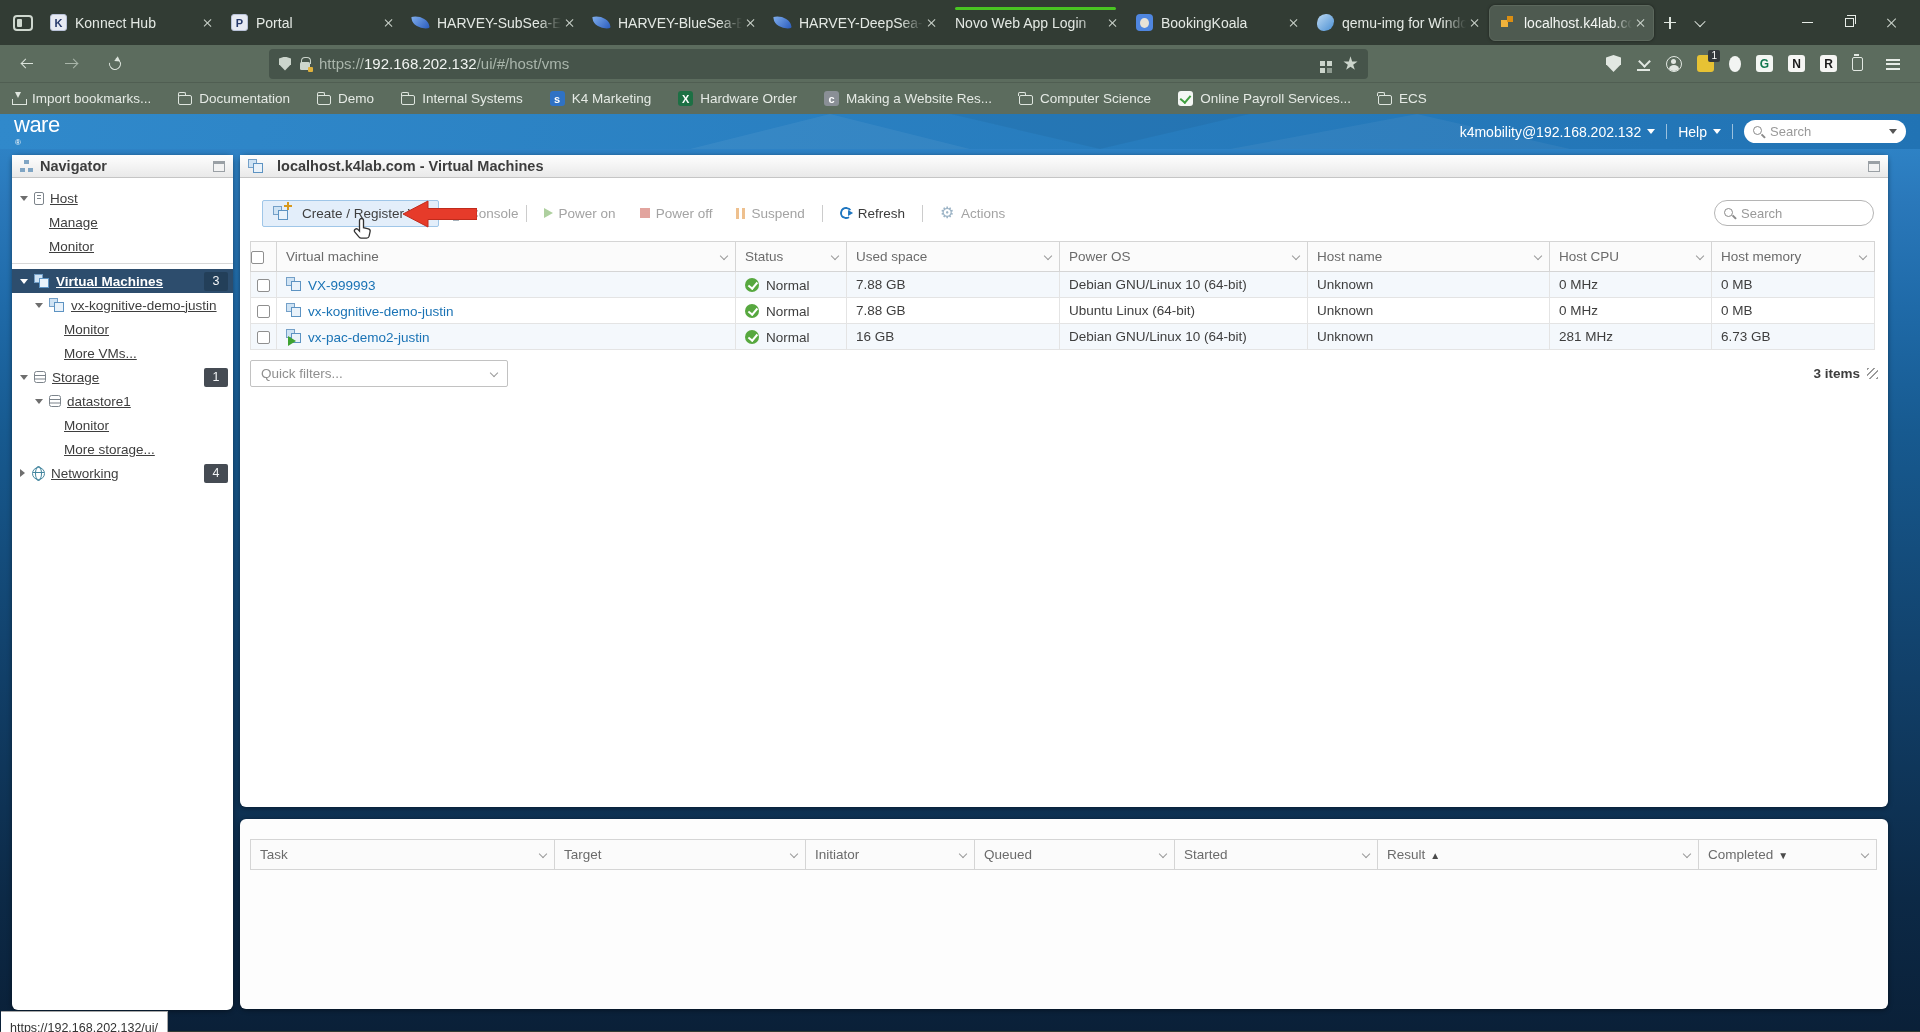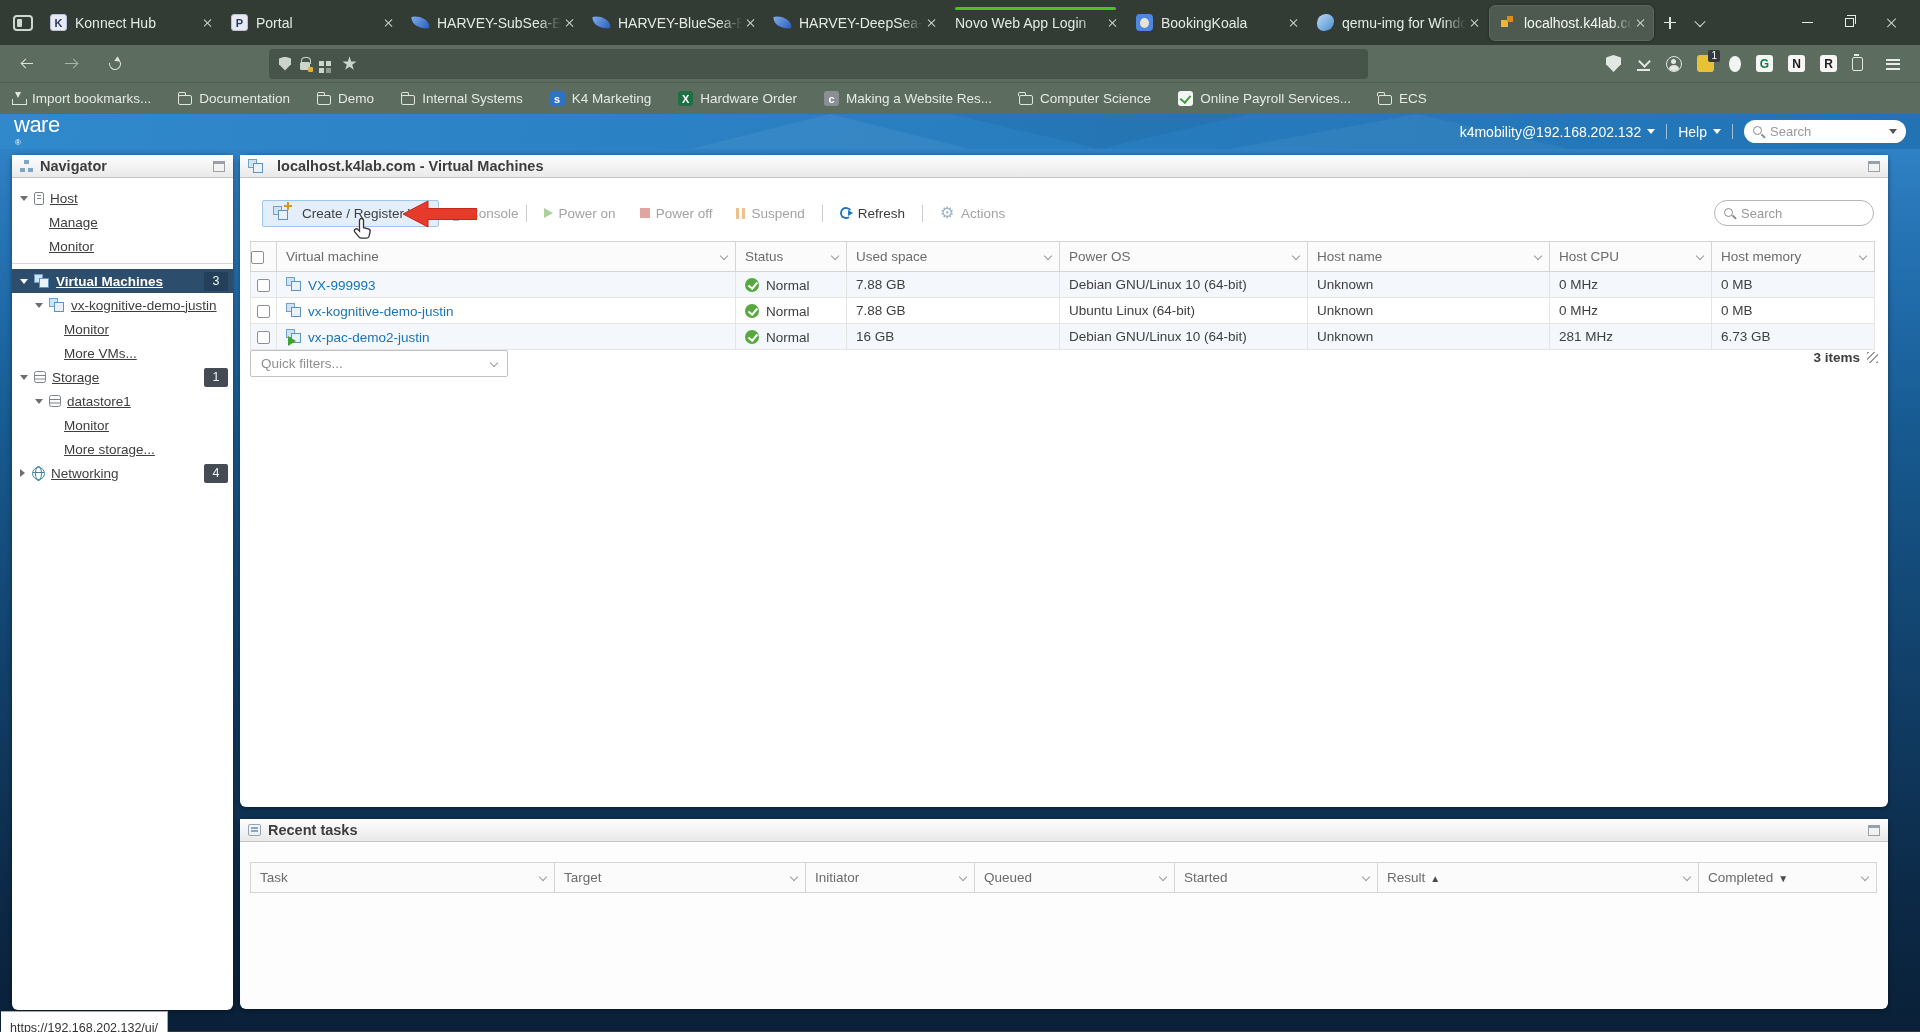--- a/index.html
+++ b/index.html
@@ -189,21 +189,21 @@
   .hcaret { position:absolute; right:8px; top:50%; width:6px; height:6px; border-right:1.4px solid #9a9a9a; border-bottom:1.4px solid #9a9a9a; transform:translateY(-68%) rotate(45deg); }
   .sort { margin-left:5px; font-size:10px; color:#4a4a4a; }
   .cbcell { text-align:center; padding:0 !important; }
   .cb { width:13px; height:13px; border:1px solid #8f8f8f; border-radius:2px; background:#fff; display:inline-block; vertical-align:middle; }
   .vmlink { color:#1a73b5; text-decoration:none; vertical-align:middle; cursor:pointer; }
   .ok { width:14px; height:14px; border-radius:50%; background:#57a83f; position:relative; display:inline-block; vertical-align:middle; margin-right:7px; }
   .ok::after { content:""; position:absolute; left:4.6px; top:2.4px; width:3.5px; height:7px; border-right:2px solid #fff; border-bottom:2px solid #fff; transform:rotate(40deg); }
   .status-label { vertical-align:middle; }
 
   
-  .filters { display:flex; align-items:flex-start; margin:0 10px 0; }
+  .filters { display:flex; align-items:center; margin:10px 10px 0; }
   .qf { width:258px; height:27px; border:1px solid #c2c2c2; border-radius:2px; display:flex; align-items:center; padding:0 10px; color:#8f8f8f; position:relative; font-size:13.5px; }
   .qf .hcaret { right:10px; }
   .items { margin-left:auto; font-weight:bold; color:#3d3d3d; font-size:13.5px; display:flex; gap:7px; align-items:center; }
   .grip { width:11px; height:11px; background:repeating-linear-gradient(135deg,#9a9a9a 0 1.5px,transparent 1.5px 4.5px); }
 
   
   .status-tip { position:absolute; left:1px; top:862px; background:#fff; border:1px solid #a8a8a8; border-left:none; padding:9px 9px 2px; font-size:12.5px; color:#333; z-index:10; }
 </style>
 </head>
 <body>
@@ -286,20 +286,25 @@
       </span>
     <span class="nbtn">
         <i class="i-fwd"></i>
       </span>
     <span class="nbtn">
         <i class="i-reload"></i>
       </span>
     <div class="urlbar">
       <span class="i-shield"></span>
       <span class="i-lock"></span>
+      <span class="url-text">
+          <span class="u-dim">https://</span>
+          <span class="u-host">192.168.202.132</span>
+          <span class="u-dim">/ui/#/host/vms</span>
+        </span>
       <span class="i-grid"></span>
       <span class="i-star"></span>
     </div>
     <div class="nav-right">
       <span id="ext-icons" style="display:flex;align-items:center;gap:15px;">
           <span class="ext e-shield"></span>
           <span class="ext e-download"></span>
           <span class="ext e-person"></span>
           <span class="ext e-box">
             <span class="ext-badge">1</span>
@@ -586,25 +591,20 @@
           <span class="hcaret"></span>
         </div>
         <div class="items">
           <span>3 items</span>
           <span class="grip"></span>
         </div>
       </div>
     </div>
 
     <div class="panel tasksp">
-      <div class="phead">
-        <span class="p-ico-tasks"></span>
-        <span>Recent tasks</span>
-        <span class="collapse-ico"></span>
-      </div>
       <table class="vmgrid tasks">
         <colgroup id="task-cols">
             <col style="width: 304px;">
             <col style="width: 251px;">
             <col style="width: 169px;">
             <col style="width: 200px;">
             <col style="width: 203px;">
             <col style="width: 321px;">
             <col style="width: 178px;">
           </colgroup>

